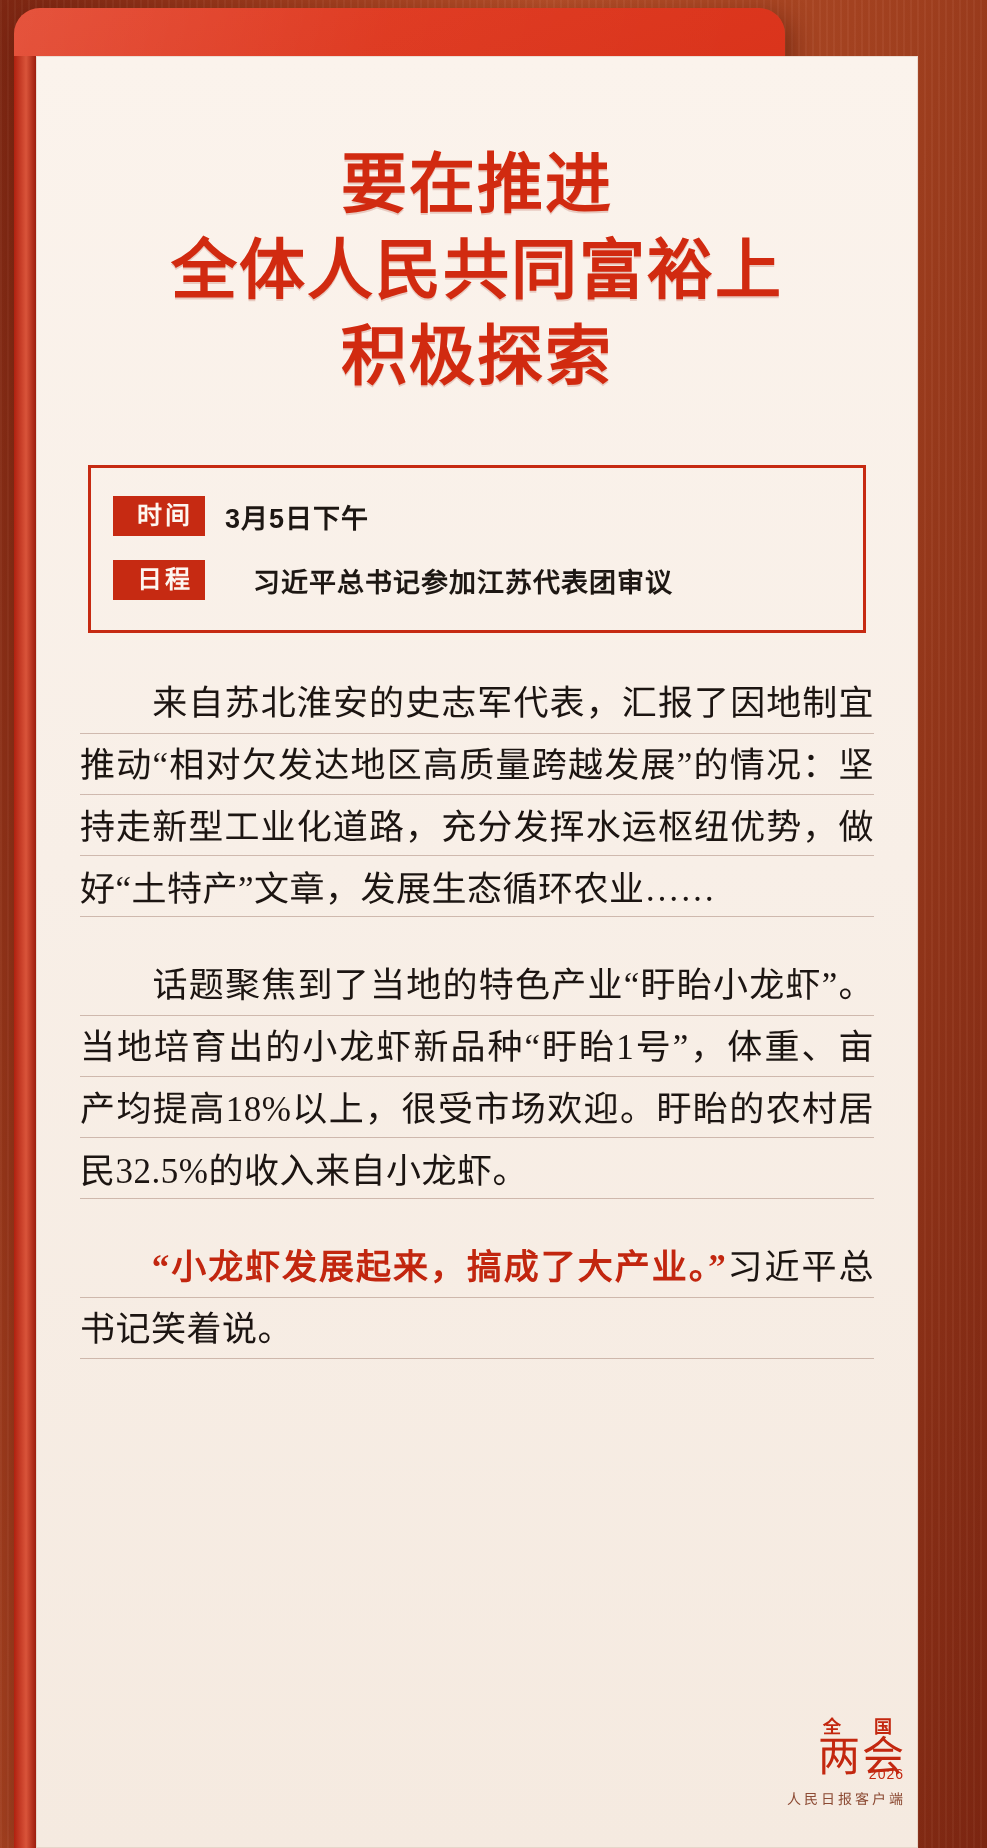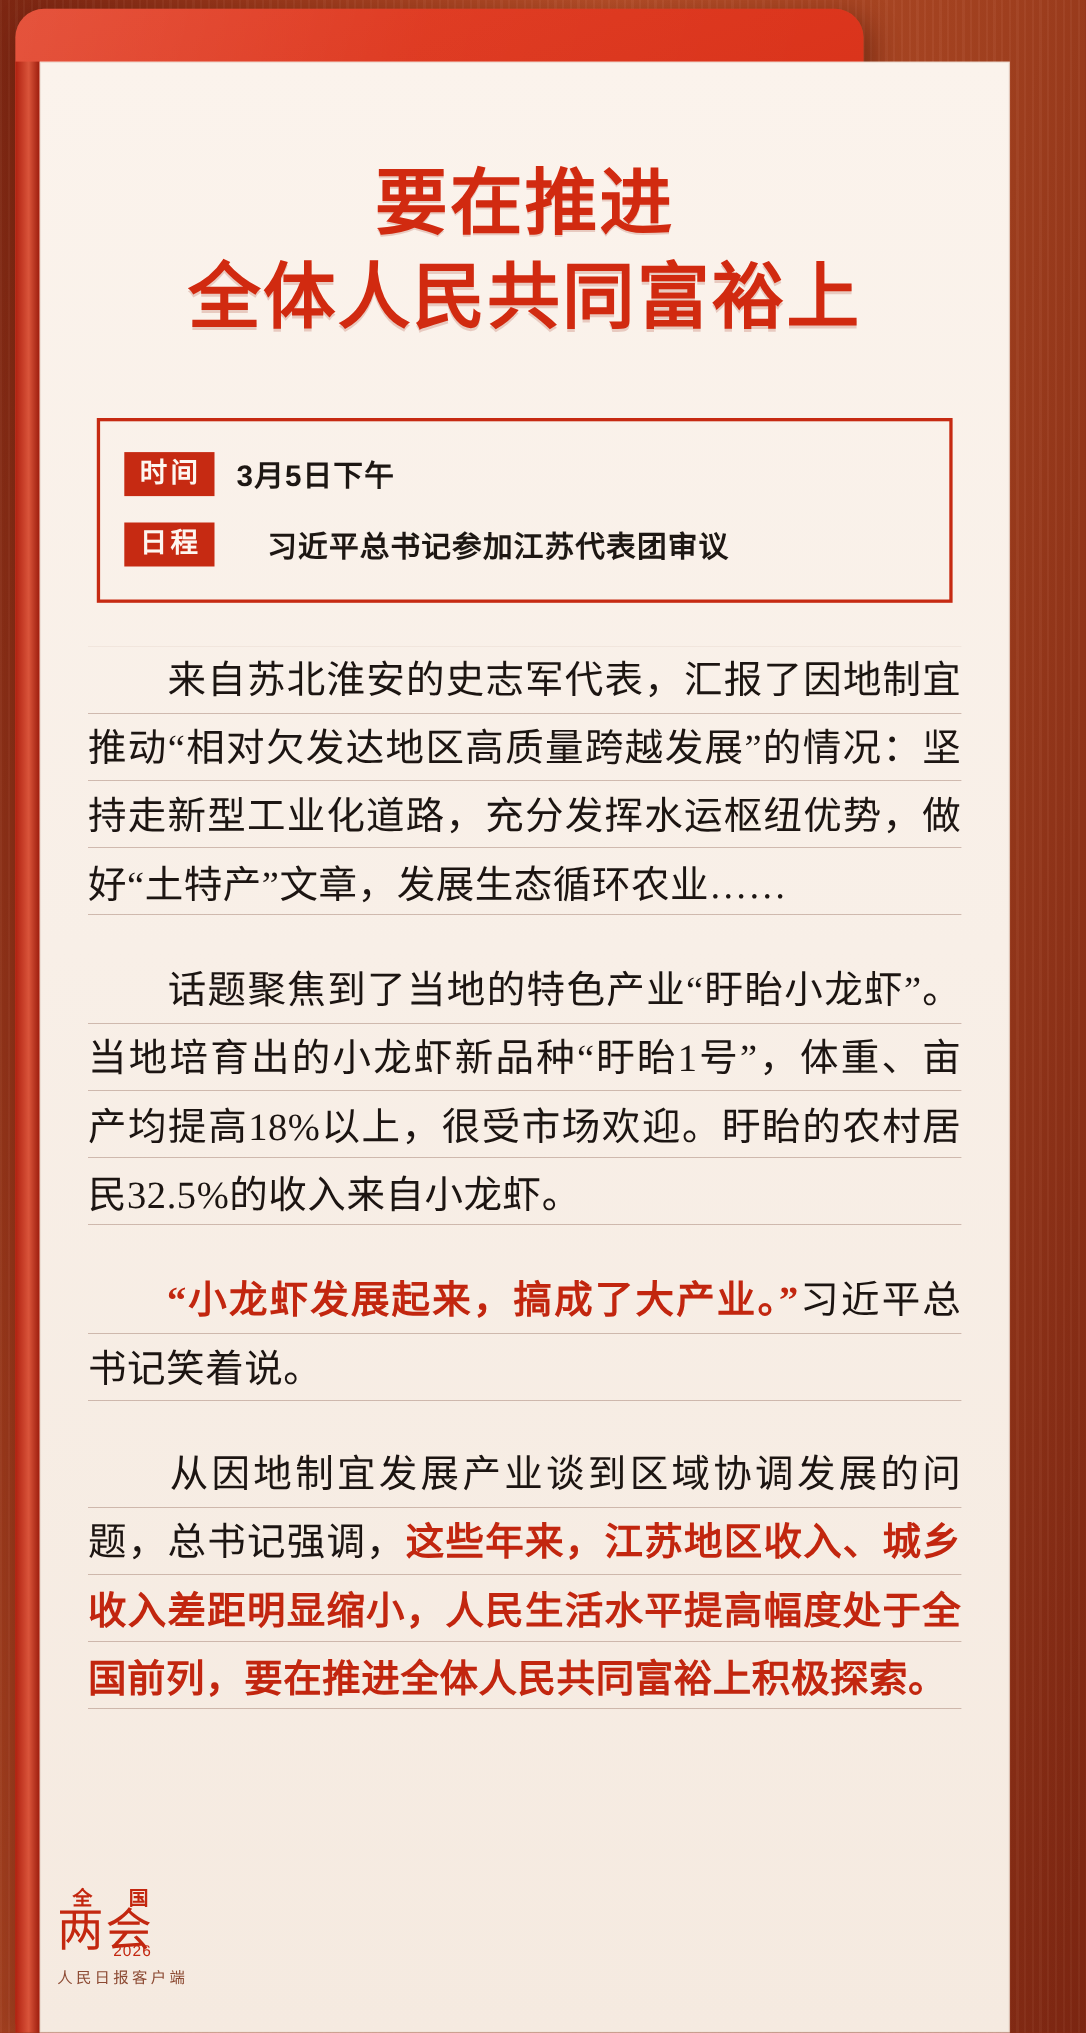--- a/index.html
+++ b/index.html
@@ -111,21 +111,21 @@
   }
   .info-row + .info-row { margin-top: 12px; gap: 28px; }
   .info-tag {
     flex: 0 0 auto;
     background: #c62a12;
     color: #fdf6f0;
     font-family: "Liberation Sans", "DejaVu Sans", sans-serif;
     font-weight: 700;
     font-size: 25px;
     letter-spacing: 3px;
-    padding: 7px 12px 8px 14px;
+    padding: 7px 12px 8px 24px;
     line-height: 1;
   }
   .info-val {
     margin-left: 20px;
     font-family: "Liberation Sans", "DejaVu Sans", sans-serif;
     font-weight: 700;
     font-size: 27px;
     color: #1d1713;
     letter-spacing: 1px;
   }
@@ -162,21 +162,21 @@
     font-weight: 700;
     border-bottom: 0;
   }
 
   
   .footer-logo {
     position: absolute;
     left: 0;
     right: 12px;
     bottom: 40px;
-    text-align: left;
+    text-align: right;
     padding-left: 16px;
   }
   .fl-top {
     font-family: "Liberation Sans", "DejaVu Sans", sans-serif;
     font-size: 18px;
     color: #c3270f;
     letter-spacing: 14px;
     margin-left: 14px;
     font-weight: 700;
   }
@@ -219,20 +219,21 @@
   <div class="red-card">
     <div class="red-card-sheen"></div>
   </div>
   <div class="binding"></div>
 
   <div class="paper">
 
     <h1 class="headline">
       <span class="ln ln1">要在推进</span>
       <span class="ln ln2">全体人民共同富裕上</span>
+      <span class="ln ln3">积极探索</span>
     </h1>
 
     <div class="info-box">
       <div class="info-row">
         <span class="info-tag">时间</span>
         <span class="info-val">3月5日下午</span>
       </div>
       <div class="info-row">
         <span class="info-tag">日程</span>
         <span class="info-val">习近平总书记参加江苏代表团审议</span>
@@ -240,21 +241,20 @@
     </div>
 
     <div class="body-wrap">
 
       <p class="para"><span class="indent"></span><span>来自苏北淮安的史志军代表，汇报了因地制宜推动“相对欠发达地区高质量跨越发展”的情况：坚持走新型工业化道路，充分发挥水运枢纽优势，做好“土特产”文章，发展生态循环农业……</span></p>
 
       <p class="para"><span class="indent"></span><span>话题聚焦到了当地的特色产业“盱眙小龙虾”。当地培育出的小龙虾新品种“盱眙1号”，体重、亩产均提高18%以上，很受市场欢迎。盱眙的农村居民32.5%的收入来自小龙虾。</span></p>
 
       <p class="para"><span class="indent"></span><strong class="hl">“小龙虾发展起来，搞成了大产业。”</strong><span>习近平总书记笑着说。</span></p>
 
-      <p class="para"><span class="indent"></span><span>从因地制宜发展产业谈到区域协调发展的问题，总书记强调，</span><strong class="uline">这些年来，江苏地区收入、城乡收入差距明显缩小，人民生活水平提高幅度处于全国前列，要在推进全体人民共同富裕上积极探索。</strong></p>
 
     </div>
 
     <div class="footer-logo">
       <div class="fl-top">全 国</div>
       <div class="fl-main">
         <span class="fl-big">两会</span>
         <span class="fl-year">2026</span>
       </div>
       <div class="fl-sub">人民日报客户端</div>

